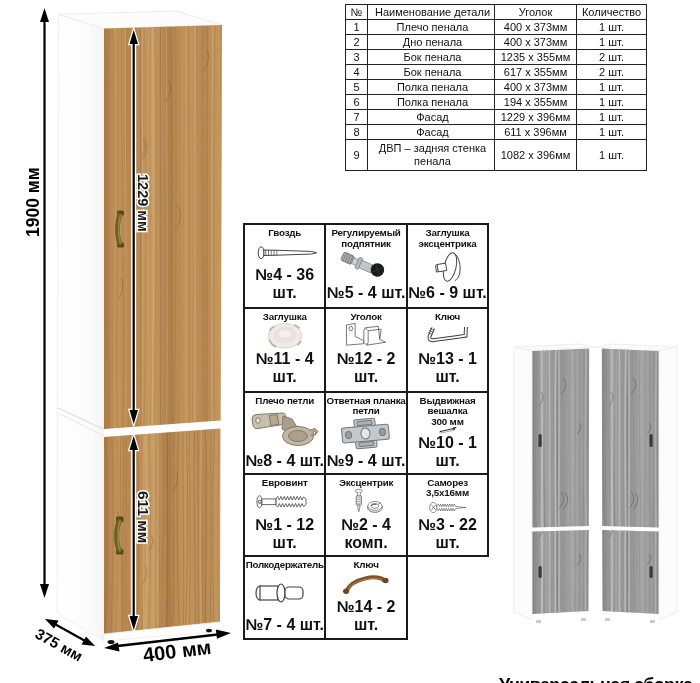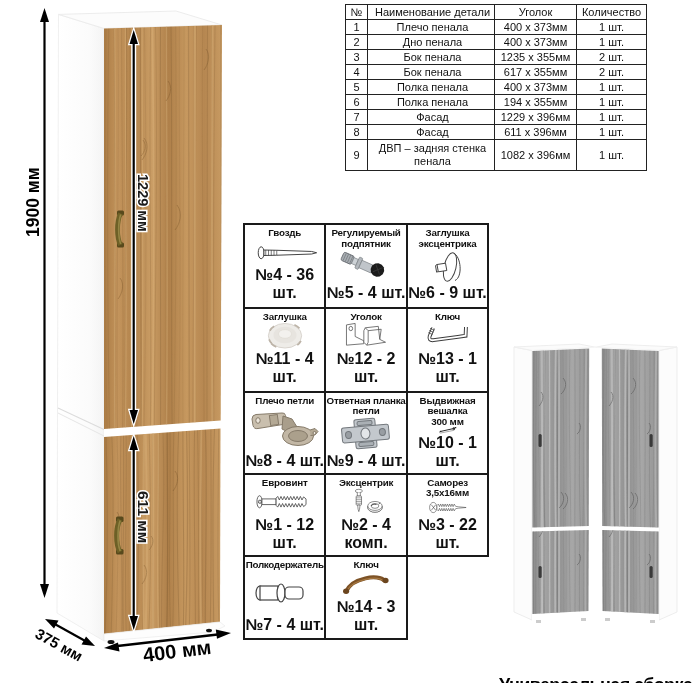--- a/index.html
+++ b/index.html
@@ -524,21 +524,21 @@
 
     <td>
             <div class="cell">
               <div class="ttl">Ключ</div>
               <svg width="78" height="38" viewBox="0 0 78 38">
                 <path d="M12,29 C20,11 56,5 65,15" stroke="#7d5226" stroke-width="5.5" fill="none"></path>
                 <path d="M13,28 C21,13 55,7 63,15" stroke="#a5763f" stroke-width="1.8" fill="none"></path>
                 <ellipse cx="11.5" cy="29.5" rx="4.2" ry="3.8" fill="#6b451e"></ellipse>
                 <ellipse cx="66" cy="14.5" rx="4.2" ry="3.8" fill="#6b451e"></ellipse>
               </svg>
-              <div class="cnt">№14 - 3 шт.</div>
+              <div class="cnt">№14 - 2 шт.</div>
             </div>
           </td>
     <td style="border:none;background:#fff;"></td>
   </tr>
 </tbody>
     </table>
 </div>
 
 <svg class="abs" style="left:495px;top:330px;" width="205" height="300" viewBox="0 0 205 300">
   <defs>

